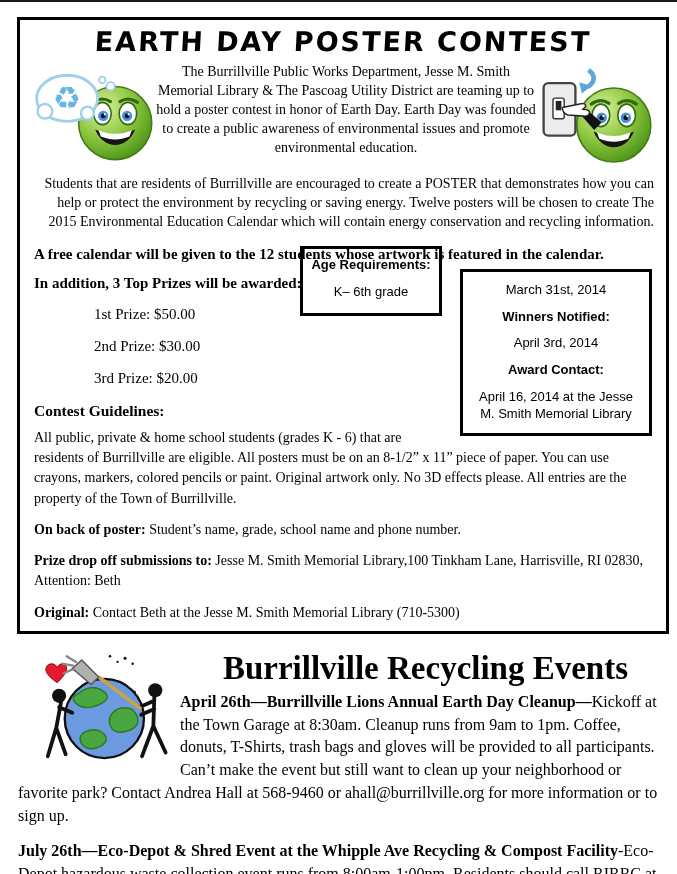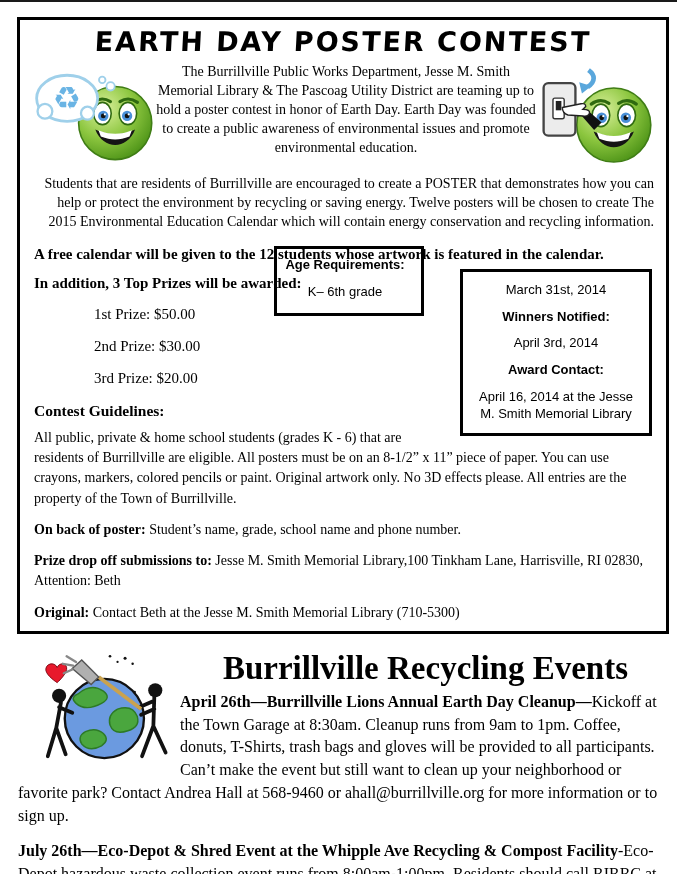--- a/index.html
+++ b/index.html
@@ -57,24 +57,24 @@
   }
   .deadline-box .lbl{font-weight:bold;margin:10px 0 0 0;}
   .deadline-box .lbl:first-child{margin-top:0;}
   .deadline-box .val{margin:2px 0 0 0;}
   .deadline-box .val.gap{margin-top:10px;}
   .in-addition{margin:12px 0 0 2px;font-weight:bold;font-size:15px;}
   .prizes{margin:14px 0 0 62px;font-size:15px;}
   .prizes p{margin:0 0 15px 0;}
   .age-box{
     position:absolute;
-    left:254px;top:226px;
+    left:280px;top:226px;
     width:120px;
     border:3px solid #000;
-    padding:8px 16px 10px 8px;
+    padding:8px 8px 10px 8px;
     text-align:center;
     font-family:"Liberation Sans",sans-serif;
     font-size:13px;
   }
   .age-box .lbl{font-weight:bold;margin:0;}
   .age-box .val{margin:12px 0 4px 0;}
   .guidelines-h{margin:6px 0 8px 2px;font-weight:bold;font-size:15.5px;}
   .guidelines{margin:0 0 0 2px;font-size:14px;line-height:1.45;}
   .labeled{margin:11px 0 0 2px;font-size:14px;line-height:1.45;}
   .labeled .b{font-weight:bold;}

